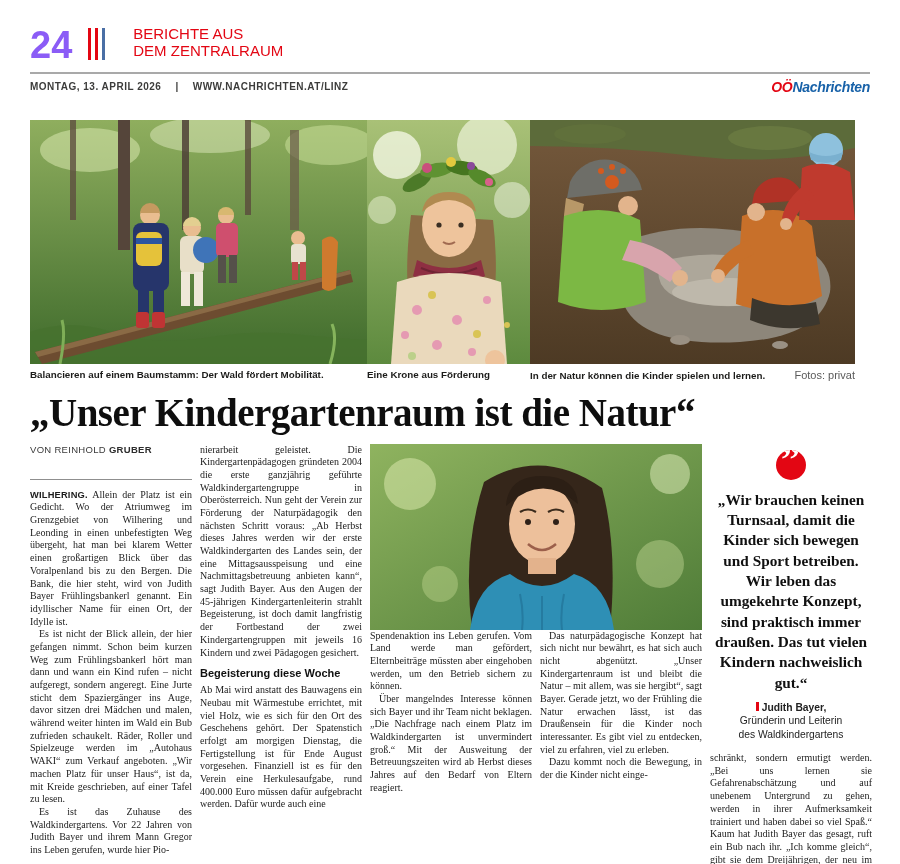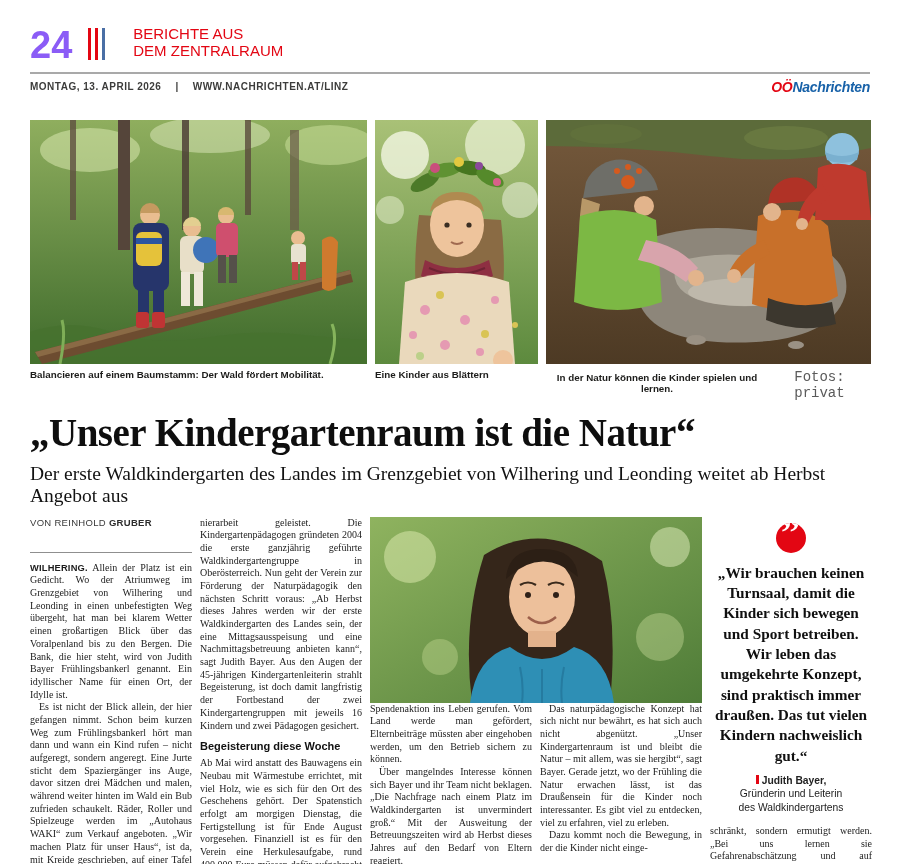--- a/index.html
+++ b/index.html
@@ -19,28 +19,28 @@
   .masthead{font-size:46px;font-weight:bold;color:#e30613;line-height:.8;letter-spacing:-1.5px;}
   .masthead-sub{margin-left:12px;font-size:15px;color:#e30613;line-height:1.12;padding-bottom:2px;}
   .header-rule{border-top:2px solid #a9a9a9;margin-top:10px;}
   .date-row{display:flex;justify-content:space-between;align-items:center;padding:5px 0 3px;}
   .date-left{display:flex;gap:14px;font-size:10px;font-weight:bold;letter-spacing:.5px;color:#3c3c3b;text-align:right;}
   .logo{font-style:italic;font-weight:bold;font-size:14px;letter-spacing:-.3px;}
   .logo-oo{color:#e30613;}
   .logo-rest{color:#1761a8;}
 
   
-  .photo-strip{display:flex;gap:8px;margin-top:22px;}
+  .photo-strip{display:flex;margin-top:22px;}
   figure{margin:0;}
   figure svg{display:block;}
   .fig1{width:337px;} .fig2{width:163px;} .fig3{width:325px;}
   .photo-caption{font-size:9.8px;font-weight:bold;color:#1d1d1b;margin-top:5px;}
   .cap-row{display:flex;justify-content:space-between;align-items:baseline;margin-top:5px;text-align:center;}
   .cap-row .photo-caption{margin-top:0;}
-  .credit{font-size:14px;font-weight:normal;color:#5a5a5a;font-family:Liberation Mono, monospace;}
+  .credit{font-size:11px;font-weight:normal;color:#5a5a5a;}
 
   
   .headline{font-family:"Liberation Serif", serif;font-weight:bold;font-size:39px;
     color:#0e0e0e;letter-spacing:-.5px;margin-top:12px;line-height:1.05;}
   .subhead{font-family:"Liberation Serif", serif;font-size:19.5px;color:#121212;margin-top:9px;}
 
   
   .body-grid{display:flex;gap:8px;margin-top:10px;}
   .bcol{width:162px;flex:0 0 162px;font-family:"Liberation Serif", serif;
     font-size:10px;line-height:1.27;text-align:justify;color:#1b1b1b;}
@@ -192,21 +192,21 @@
         <circle cx="70" cy="225" r="5" fill="#e59ab2"></circle>
         <circle cx="105" cy="232" r="4" fill="#e59ab2"></circle>
         <circle cx="38" cy="215" r="4" fill="#e59ab2"></circle>
         <circle cx="65" cy="175" r="4" fill="#d9c455"></circle>
         <circle cx="110" cy="214" r="4" fill="#d9c455"></circle>
         <circle cx="140" cy="205" r="3" fill="#d9c455"></circle>
         <circle cx="45" cy="236" r="4" fill="#bcd08a"></circle>
         <circle cx="130" cy="236" r="4" fill="#bcd08a"></circle>
         <circle cx="128" cy="240" r="10" fill="#eec49c"></circle>
       </svg>
-      <figcaption class="photo-caption">Eine Kinder aus Blättern</figcaption>
+      <figcaption class="photo-caption">Eine Krone aus Förderung</figcaption>
     </figure>
 
     <figure class="fig3">
       <svg width="325" height="244" viewBox="0 0 325 244" preserveAspectRatio="none">
         <defs>
           <linearGradient id="pg3" x1="0" y1="0" x2="0" y2="1">
             <stop offset="0" stop-color="#75593c"></stop>
               <stop offset="1" stop-color="#4d3a24"></stop>
           </linearGradient>
         </defs>
@@ -242,21 +242,20 @@
         <circle cx="256" cy="104" r="6" fill="#e2b48c"></circle>
       </svg>
       <figcaption class="cap-row">
         <span class="photo-caption">In der Natur können die Kinder spielen und lernen.</span>
         <span class="credit">Fotos: privat</span>
       </figcaption>
     </figure>
   </div>
 
   <h1 class="headline" style="margin:12px 0 2px 0;">„Unser Kindergartenraum ist die Natur“</h1>
-  <h2 class="subhead" style="margin:9px 0 0 0;font-weight:normal;">Der erste Waldkindergarten des Landes im Grenzgebiet von Wilhering und Leonding weitet ab Herbst Angebot aus</h2>
 
   <div class="body-grid">
 
     <div class="bcol">
       <div class="byline">
         <span>VON REINHOLD</span>
         <b>GRUBER</b>
       </div>
       <p><span class="lead-loc">WILHERING.</span> <span>Allein der Platz ist ein Gedicht. Wo der Atriumweg im Grenzgebiet von Wilhering und Leonding in einen unbefestigten Weg übergeht, hat man bei klarem Wetter einen großartigen Blick über das Voralpenland bis zu den Bergen. Die Bank, die hier steht, wird von Judith Bayer Frühlingsbankerl genannt. Ein idyllischer Name für einen Ort, der Idylle ist.</span></p>
       <p class="ind">Es ist nicht der Blick allein, der hier gefangen nimmt. Schon beim kurzen Weg zum Frühlingsbankerl hört man dann und wann ein Kind rufen – nicht aufgeregt, sondern angeregt. Eine Jurte sticht dem Spaziergänger ins Auge, davor sitzen drei Mädchen und malen, während weiter hinten im Wald ein Bub zufrieden schaukelt. Räder, Roller und Spielzeuge werden im „Autohaus WAKI“ zum Verkauf angeboten. „Wir machen Platz für unser Haus“, ist da, mit Kreide geschrieben, auf einer Tafel zu lesen.</p>

